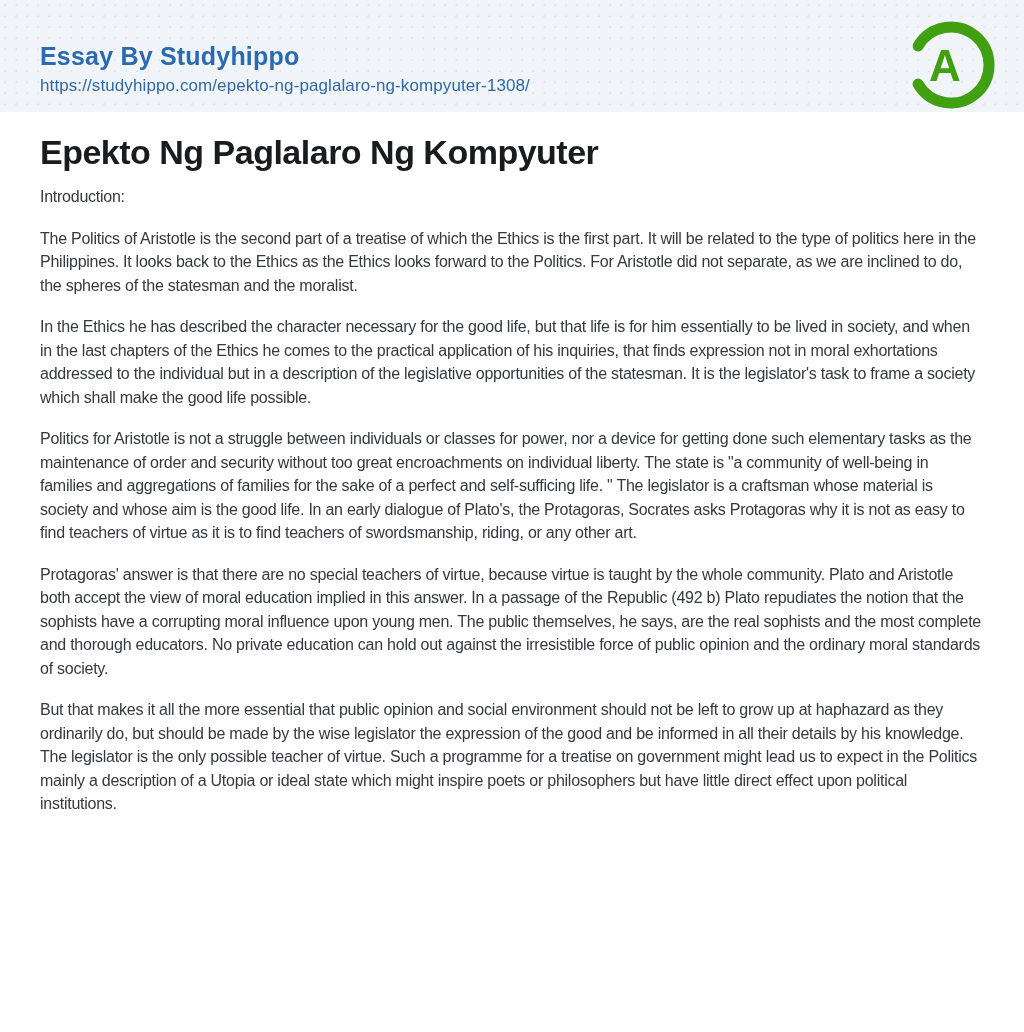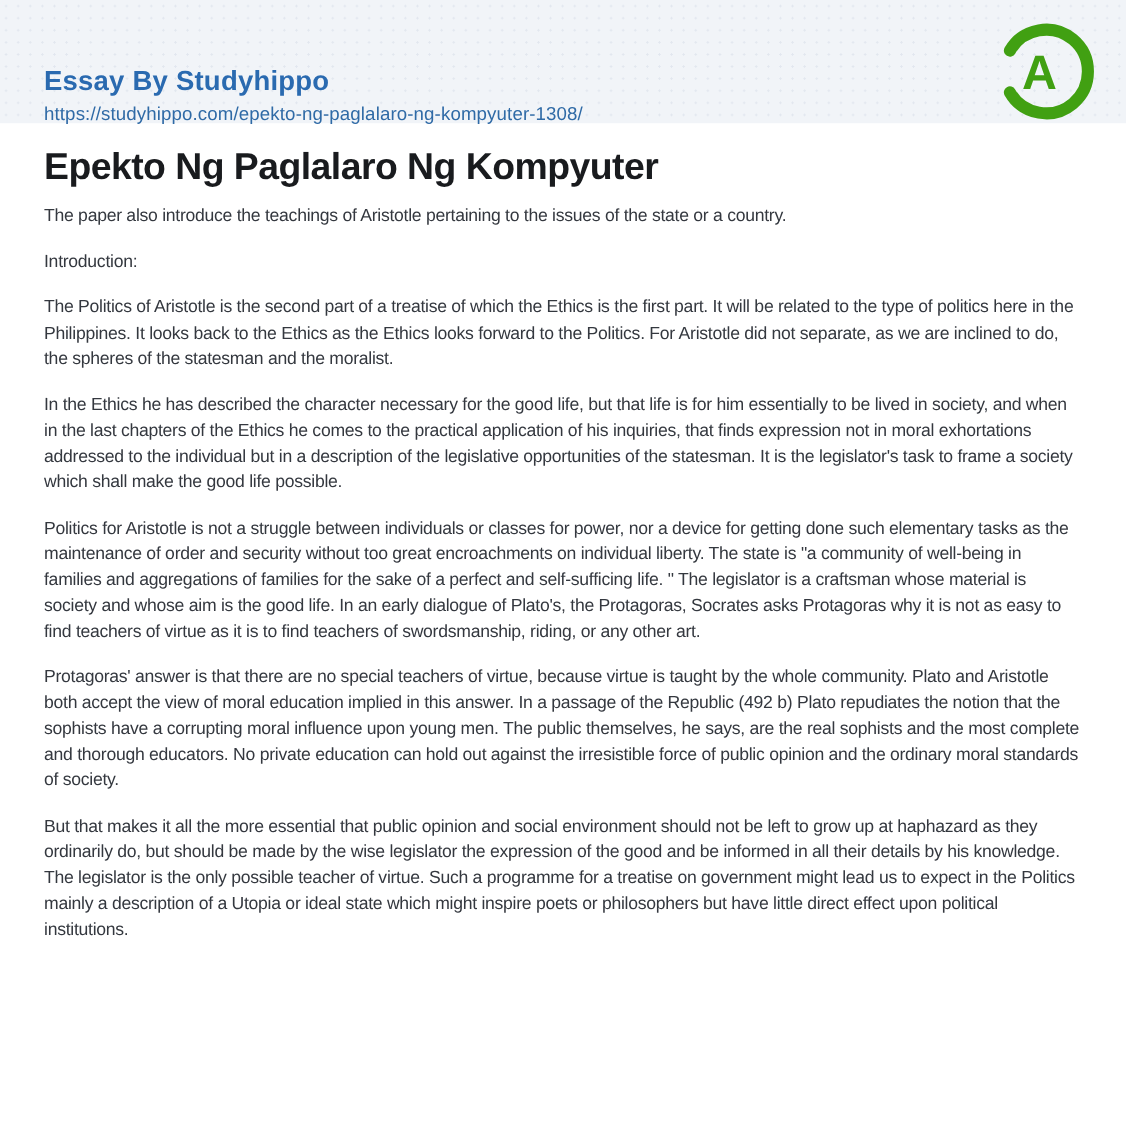--- a/index.html
+++ b/index.html
@@ -12,21 +12,21 @@
     color: #34383f;
     position: relative;
   }
   .page-header {
     position: relative;
     width: 100%;
     height: 112px;
     background-color: #f1f4f8;
     background-image: radial-gradient(circle, #e2e7ef 1px, transparent 1px);
     background-size: 11px 11px;
-    padding: 60px 0 0 40px;
+    padding: 42px 0 0 40px;
   }
   .site-title {
     color: #2a6ab0;
     font-size: 25px;
     font-weight: 700;
     letter-spacing: 0.2px;
     line-height: 1.15;
   }
   .page-url {
     display: inline-block;
@@ -78,20 +78,19 @@
   <div class="logo">
     <svg viewBox="0 0 100 100" aria-hidden="true">
       <path d="M 17.1 31 A 38 38 0 1 1 17.1 69" fill="none" stroke="#41a012" stroke-width="11" stroke-linecap="round"></path>
       <text x="44" y="65.5" text-anchor="middle" fill="#41a012">A</text>
     </svg>
   </div>
 </header>
 
 <main class="article">
   <h1 class="article-title">Epekto Ng Paglalaro Ng Kompyuter</h1>
-  <p>The paper also introduce the teachings of Aristotle pertaining to the issues of the state or a country.</p>
   <p>Introduction:</p>
   <p>The Politics of Aristotle is the second part of a treatise of which the Ethics is the first part. It will be related to the type of politics here in the Philippines. It looks back to the Ethics as the Ethics looks forward to the Politics. For Aristotle did not separate, as we are inclined to do, the spheres of the statesman and the moralist.</p>
   <p>In the Ethics he has described the character necessary for the good life, but that life is for him essentially to be lived in society, and when in the last chapters of the Ethics he comes to the practical application of his inquiries, that finds expression not in moral exhortations addressed to the individual but in a description of the legislative opportunities of the statesman. It is the legislator's task to frame a society which shall make the good life possible.</p>
   <p>Politics for Aristotle is not a struggle between individuals or classes for power, nor a device for getting done such elementary tasks as the maintenance of order and security without too great encroachments on individual liberty. The state is "a community of well-being in families and aggregations of families for the sake of a perfect and self-sufficing life. " The legislator is a craftsman whose material is society and whose aim is the good life. In an early dialogue of Plato's, the Protagoras, Socrates asks Protagoras why it is not as easy to find teachers of virtue as it is to find teachers of swordsmanship, riding, or any other art.</p>
   <p>Protagoras' answer is that there are no special teachers of virtue, because virtue is taught by the whole community. Plato and Aristotle both accept the view of moral education implied in this answer. In a passage of the Republic (492 b) Plato repudiates the notion that the sophists have a corrupting moral influence upon young men. The public themselves, he says, are the real sophists and the most complete and thorough educators. No private education can hold out against the irresistible force of public opinion and the ordinary moral standards of society.</p>
   <p>But that makes it all the more essential that public opinion and social environment should not be left to grow up at haphazard as they ordinarily do, but should be made by the wise legislator the expression of the good and be informed in all their details by his knowledge. The legislator is the only possible teacher of virtue. Such a programme for a treatise on government might lead us to expect in the Politics mainly a description of a Utopia or ideal state which might inspire poets or philosophers but have little direct effect upon political institutions.</p>
 </main>
 
 </body></html>

